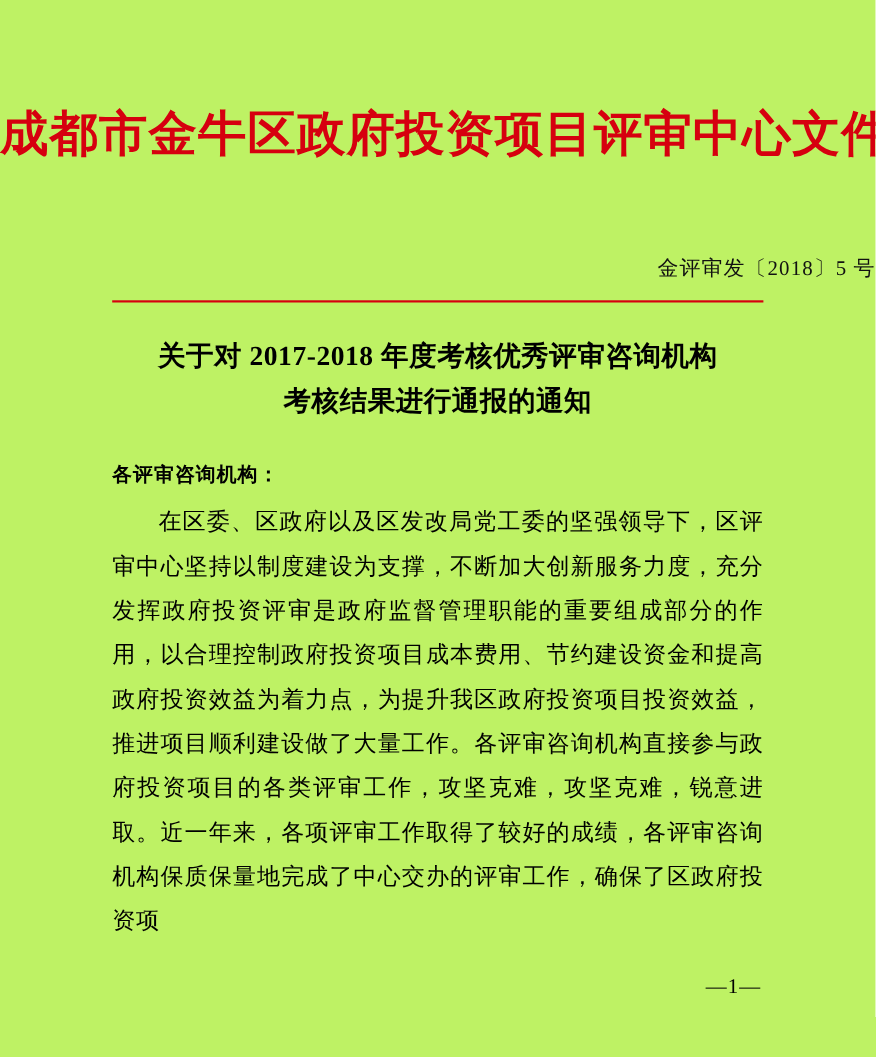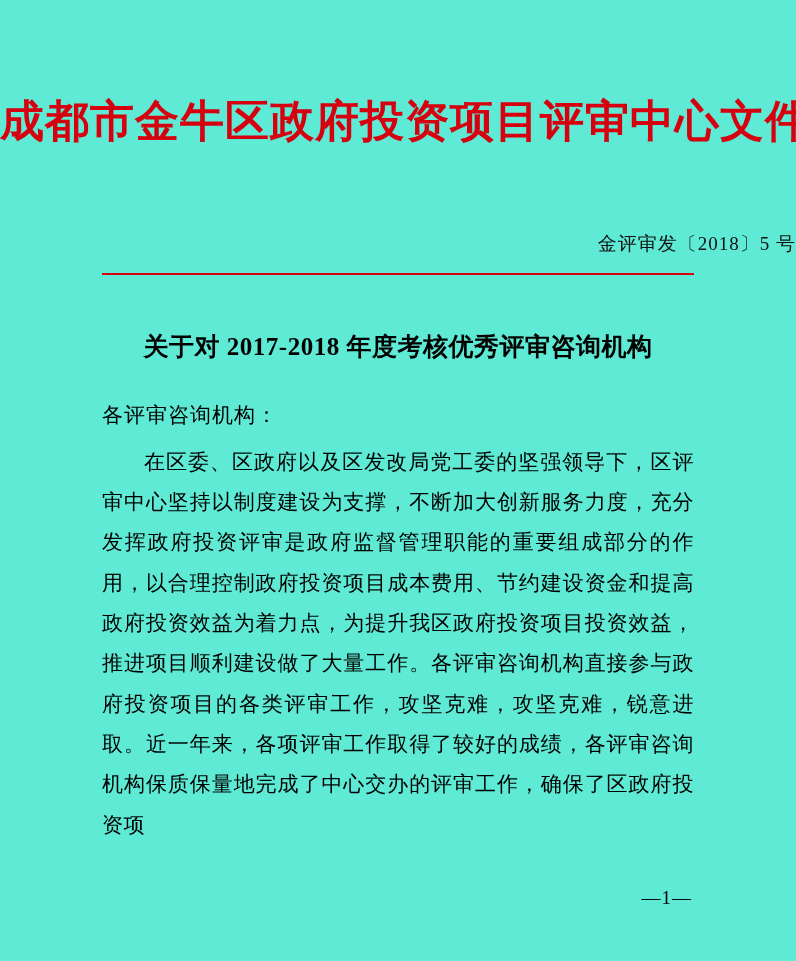--- a/index.html
+++ b/index.html
@@ -11,21 +11,21 @@
     width: 796px;
     height: 961px;
     font-family: "Liberation Serif", "DejaVu Serif", serif;
     color: #000000;
     overflow: hidden;
   }
   .page {
     position: relative;
     width: 796px;
     height: 961px;
-    background: #5eead4;
+    background: #bef264;
     box-sizing: border-box;
   }
   .doc-header {
     text-align: center;
     padding-top: 96px;
   }
   .doc-header-title {
     font-family: "Liberation Serif", "DejaVu Serif", serif;
     font-size: 44px;
     font-weight: bold;
@@ -41,39 +41,40 @@
     letter-spacing: 1px;
     color: #111111;
   }
   .red-rule {
     width: 592px;
     height: 2.5px;
     background: #d6000f;
     margin: 16px auto 0 auto;
   }
   .doc-title {
-    margin-top: 52px;
+    margin-top: 30px;
     text-align: center;
     font-size: 25px;
     font-weight: bold;
     line-height: 1.62;
     letter-spacing: 0.5px;
     color: #000000;
   }
   .doc-title div {
     white-space: nowrap;
   }
   .body-block {
     margin: 28px auto 0 auto;
     width: 592px;
   }
   .salutation {
-    font-size: 21px;
+    font-size: 18px;
     line-height: 1.9;
     letter-spacing: 1px;
+    font-weight: bold;
   }
   .para {
     font-size: 21px;
     line-height: 1.92;
     letter-spacing: 0.6px;
     text-align: justify;
     text-justify: inter-ideograph;
     text-indent: 2em;
     margin-top: 6px;
   }
@@ -93,20 +94,21 @@
   <div class="doc-header">
     <div class="doc-header-title">成都市金牛区政府投资项目评审中心文件</div>
   </div>
 
   <div class="doc-number">金评审发〔2018〕5 号</div>
 
   <div class="red-rule"></div>
 
   <div class="doc-title">
     <div>关于对 2017-2018 年度考核优秀评审咨询机构</div>
+    <div>考核结果进行通报的通知</div>
   </div>
 
   <div class="body-block">
     <div class="salutation">各评审咨询机构：</div>
     <div class="para">在区委、区政府以及区发改局党工委的坚强领导下，区评审中心坚持以制度建设为支撑，不断加大创新服务力度，充分发挥政府投资评审是政府监督管理职能的重要组成部分的作用，以合理控制政府投资项目成本费用、节约建设资金和提高政府投资效益为着力点，为提升我区政府投资项目投资效益，推进项目顺利建设做了大量工作。各评审咨询机构直接参与政府投资项目的各类评审工作，攻坚克难，攻坚克难，锐意进取。近一年来，各项评审工作取得了较好的成绩，各评审咨询机构保质保量地完成了中心交办的评审工作，确保了区政府投资项</div>
   </div>
 
   <div class="page-number">—1—</div>
 
 </div>

